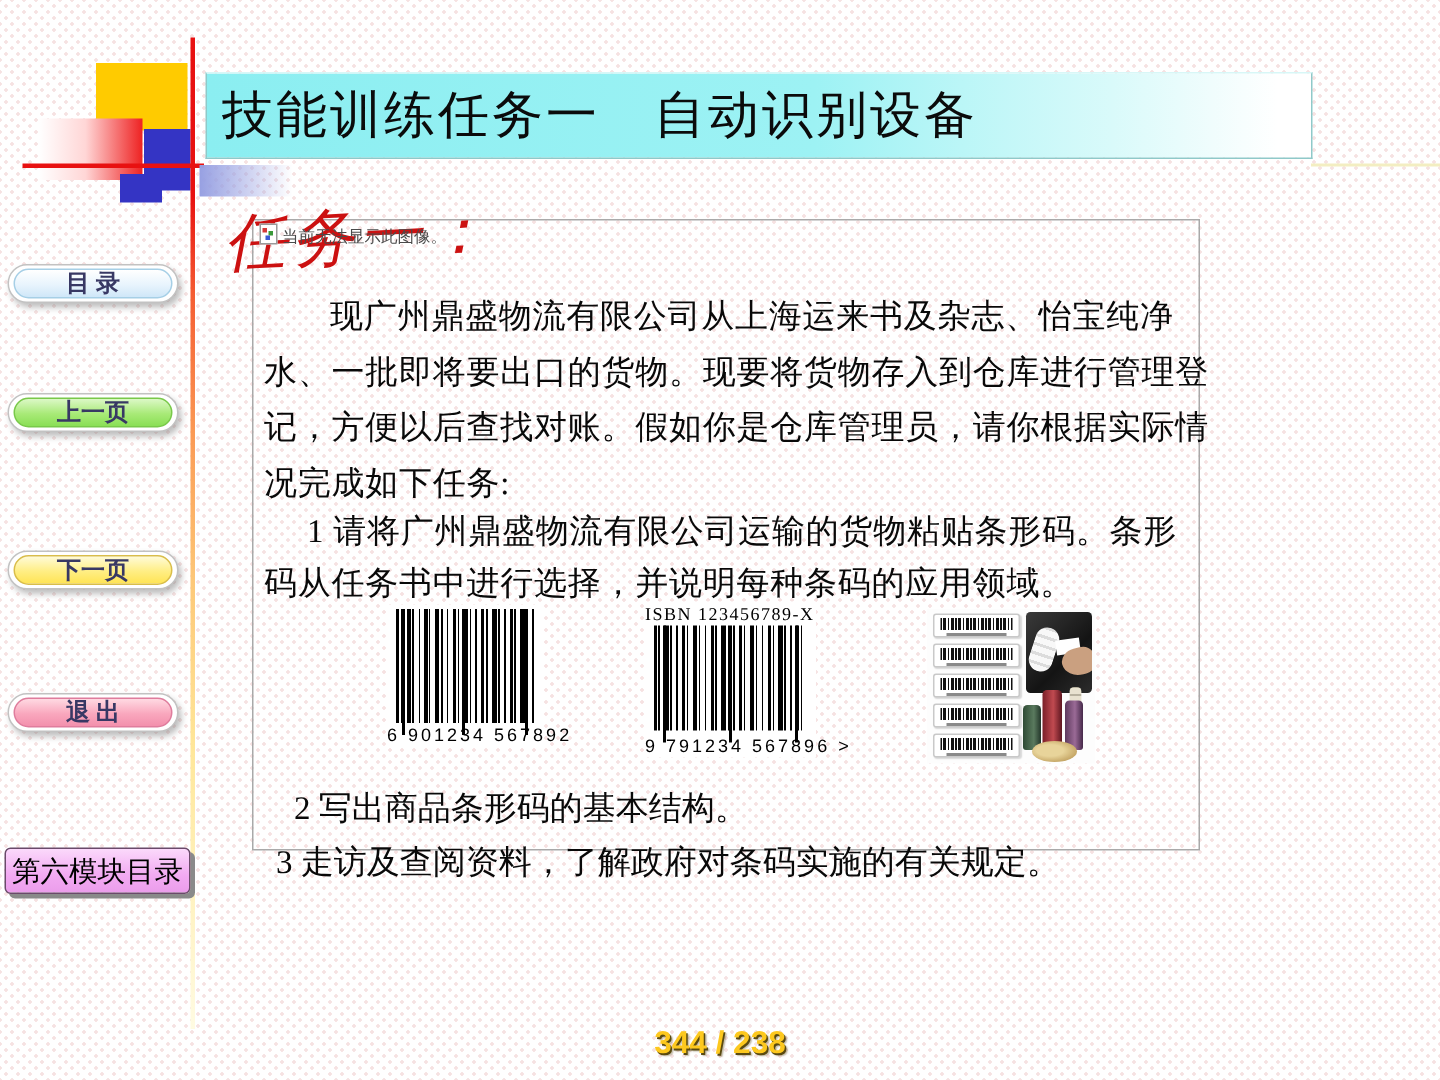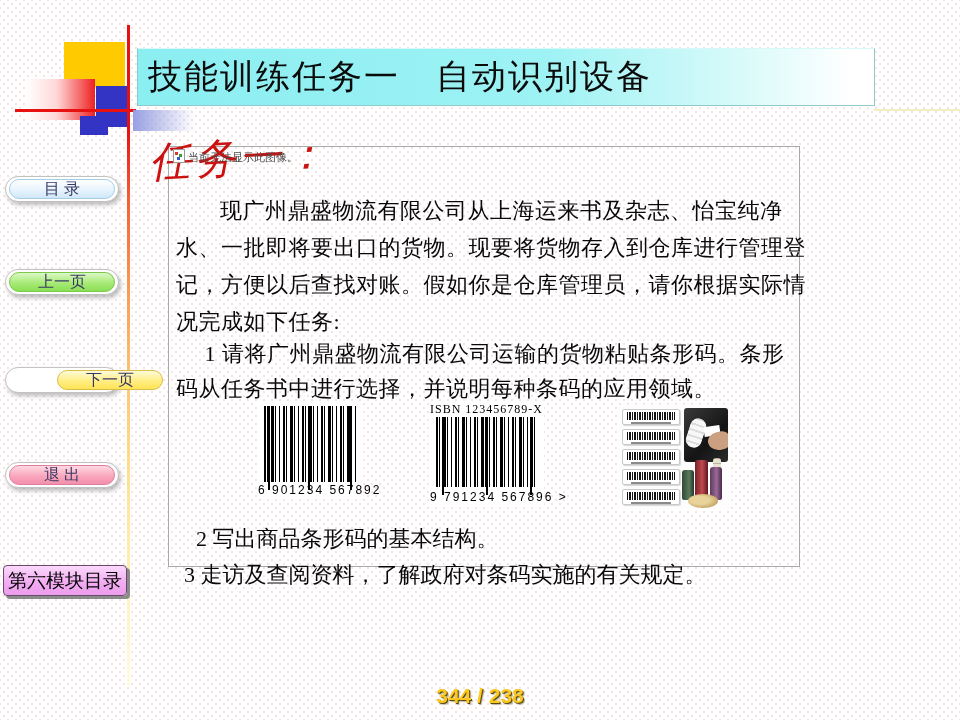--- a/index.html
+++ b/index.html
@@ -56,28 +56,28 @@
     background: #ffffff;
     box-shadow: 2px 3px 4px rgba(110,110,110,0.45);
     padding: 2px 3px;
     cursor: pointer;
   }
   .pill .inner {
     width: 100%; height: 100%;
     border-radius: 11px;
     display: flex; align-items: center; justify-content: center;
     font-family: "Liberation Serif", serif;
-    font-size: 16px; color: #383864;
+    font-size: 16px; color: #383864; font-weight: bold;
   }
   .pill-contents { top: 176px; }
   .pill-contents .inner { background: linear-gradient(to bottom, #ffffff 0%, #e8f4fd 55%, #cfe7f8 100%); border: 1px solid #a6cfe6; }
-  .pill-prev { top: 269px; }
+  .pill-prev { top: 262px; }
   .pill-prev .inner { background: linear-gradient(to bottom, #dcf8c6 0%, #a8ea77 55%, #8adf55 100%); border: 1px solid #79c94a; }
   .pill-next { top: 367px; }
-  .pill-next .inner { background: linear-gradient(to bottom, #fffbd8 0%, #ffee84 55%, #ffe455 100%); border: 1px solid #d9bd4a; margin-left: 48px; }
+  .pill-next .inner { background: linear-gradient(to bottom, #fffbd8 0%, #ffee84 55%, #ffe455 100%); border: 1px solid #d9bd4a; }
   .pill-exit { top: 462px; }
   .pill-exit .inner { background: linear-gradient(to bottom, #ffd9e2 0%, #f9a7bd 55%, #f390ad 100%); border: 1px solid #df7d9d; }
 
   .module-btn {
     left: 3px; top: 565px; width: 124px; height: 31px;
     background: linear-gradient(to bottom, #fbd9fb 0%, #f2aaf2 60%, #eb9deb 100%);
     border: 1px solid #6a4a6a;
     border-radius: 4px;
     box-shadow: 3px 3px 0 #8a8a8a;
     display: flex; align-items: center; justify-content: center;

